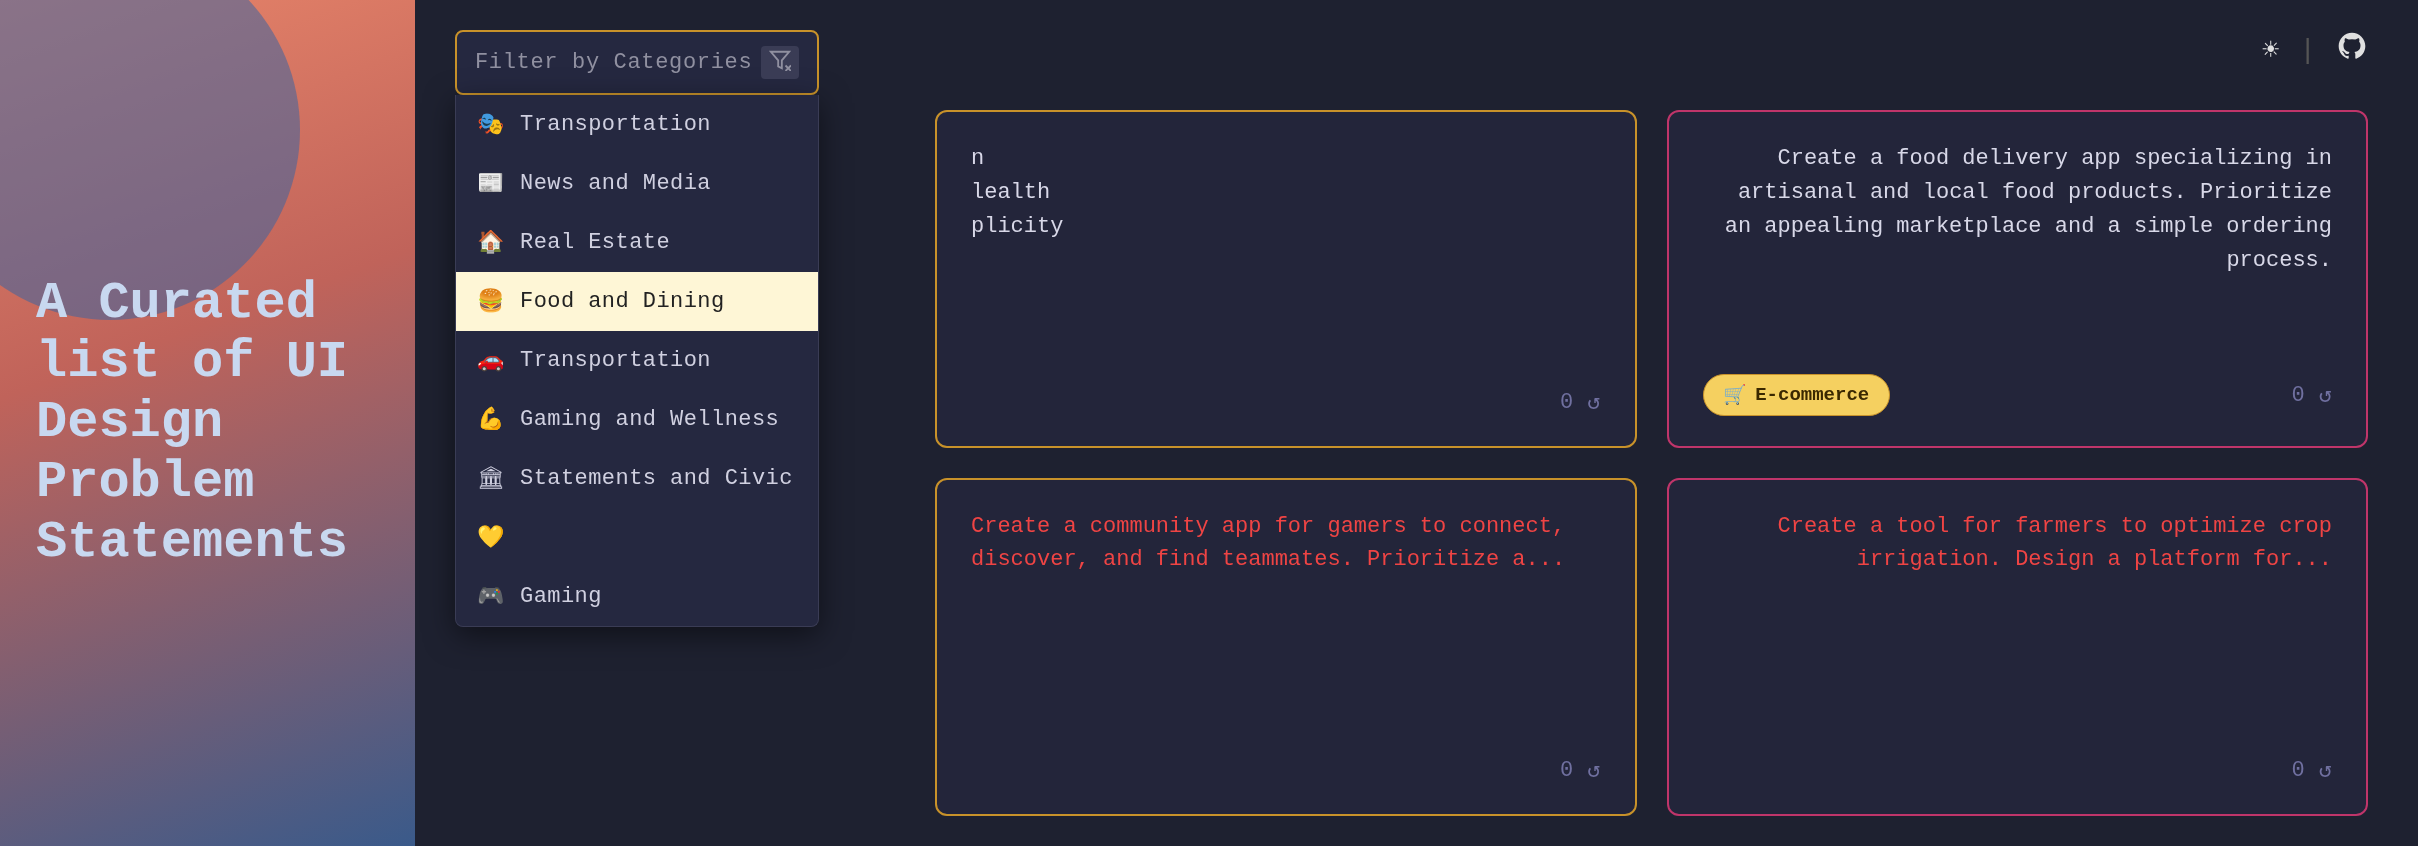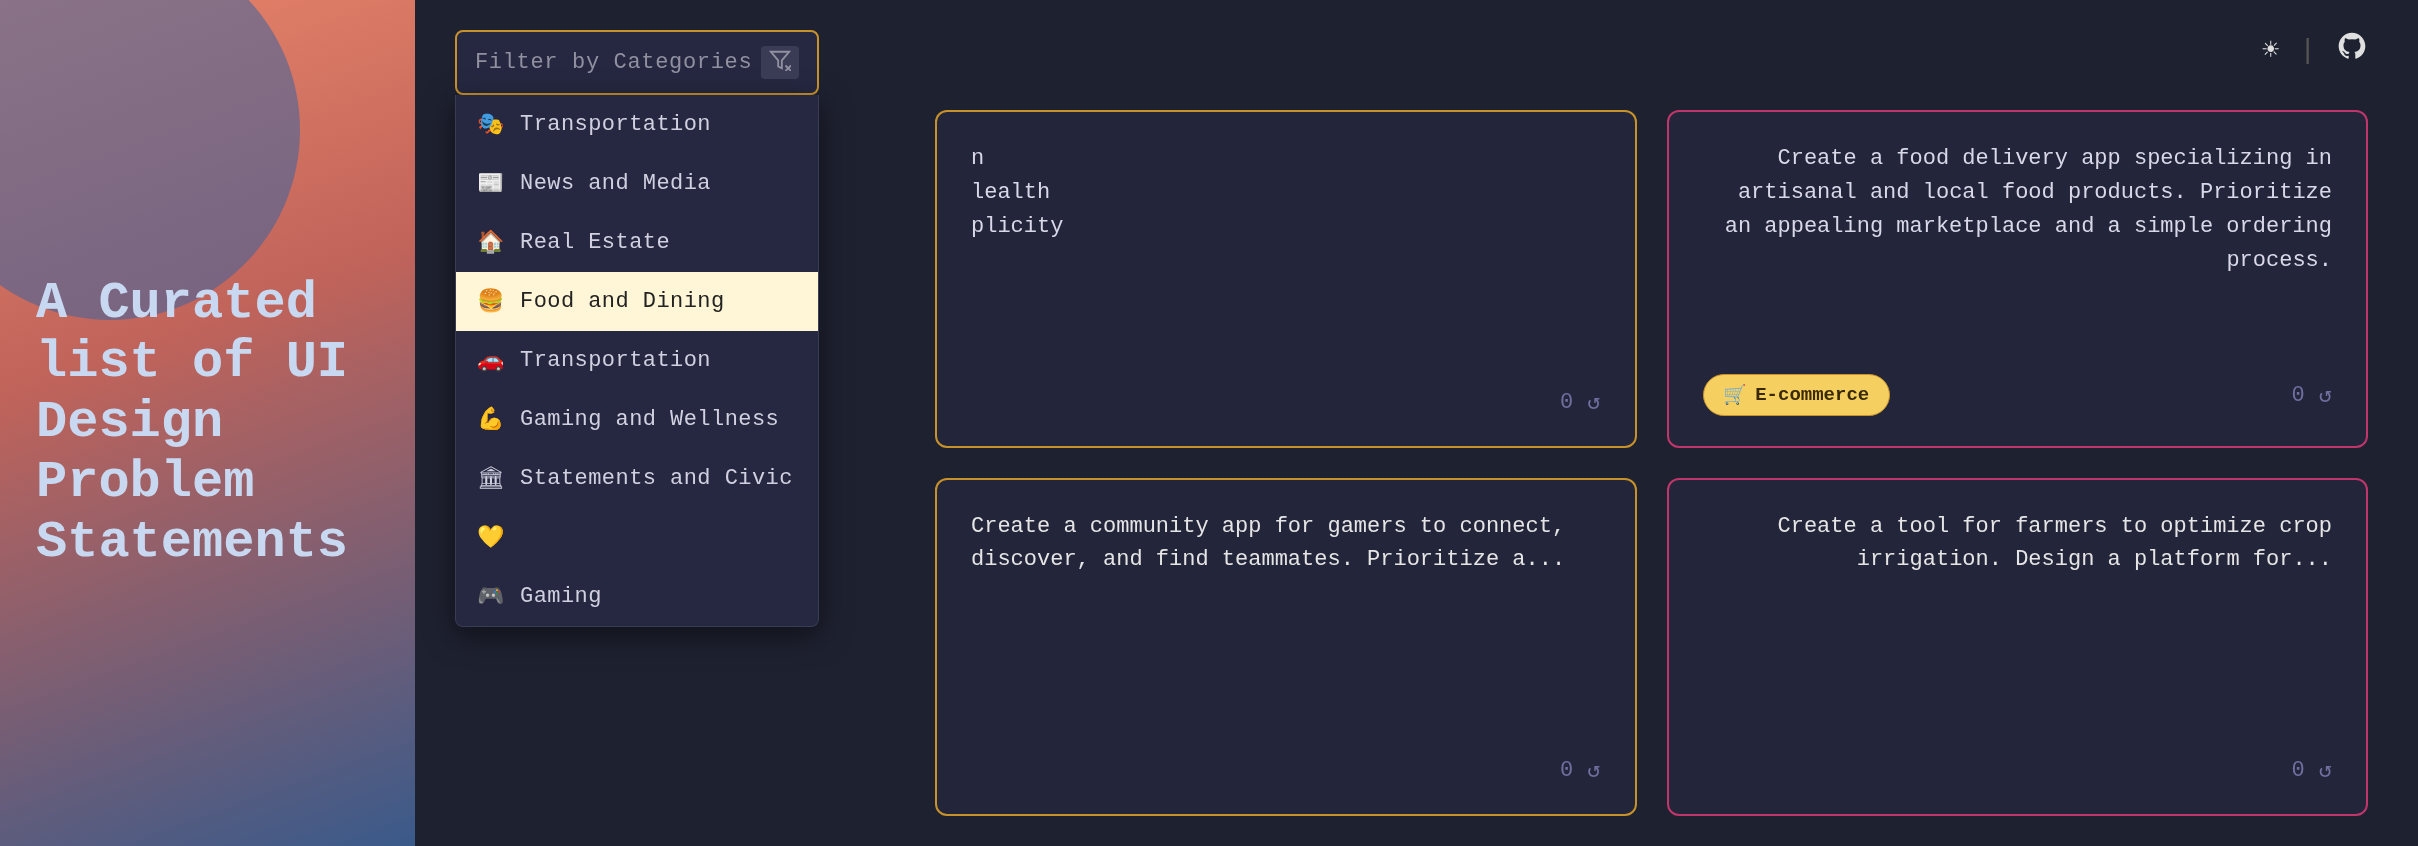--- a/index.html
+++ b/index.html
@@ -234,21 +234,21 @@
     }
 
     .card-action-icon {
       cursor: pointer;
       font-size: 22px;
     }
 
     
     .card-partial-text {
       font-size: 22px;
-      color: #e5e5e5;
+      color: #ef4444;
       line-height: 1.5;
       font-family: 'Courier New', Courier, monospace;
     }
   </style>
 </head>
 <body>
 
 <div class="sidebar">
   <div class="sidebar-circle"></div>
   <div class="sidebar-title">A Curated list of UI Design Problem Statements</div>

